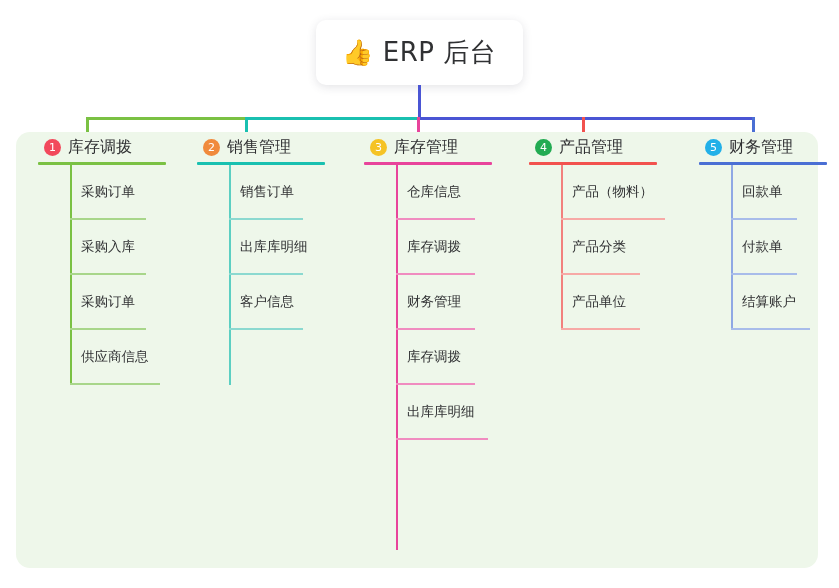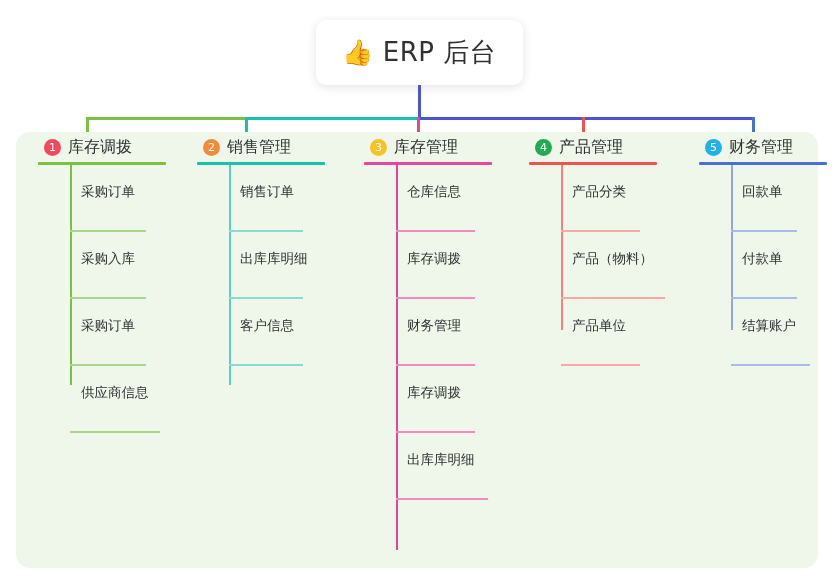--- a/index.html
+++ b/index.html
@@ -39,21 +39,21 @@
   .badge{
     width:17px;height:17px;border-radius:50%;
     color:#ffffff;font-size:11px;line-height:17px;text-align:center;
     margin-right:7px;flex:0 0 auto;font-family:"DejaVu Sans","Liberation Sans",sans-serif;
   }
   .col-title{font-size:16px;color:#303133;white-space:nowrap;}
   .head-rule{height:3px;border-radius:1px;}
 
   .items{position:relative;}
   .spine{position:absolute;left:32px;top:0;width:2px;}
-  .item{position:relative;height:67px;}
+  .item{position:relative;height:55px;}
   .item-label{
     position:absolute;left:43px;top:18px;
     font-size:13.5px;color:#303133;white-space:nowrap;
   }
   .item-rule{position:absolute;left:32px;bottom:0;height:2px;}
 </style>
 </head>
 <body>
 
 <div class="stage">
@@ -160,28 +160,28 @@
 
     <div class="col" style="left:513px;width:165px;">
       <div class="col-head">
         <span class="badge" style="background:#22ab52;">4</span>
         <span class="col-title">产品管理</span>
       </div>
       <div class="head-rule" style="width:128px;background:#f2524e;"></div>
       <div class="items">
         <div class="spine" style="height:165px;background:#f2807d;"></div>
         <div class="item">
+          <span class="item-label">产品（物料）</span>
+          <span class="item-rule" style="width:104px;background:#f7a9a6;"></span>
+        </div>
+        <div class="item">
           <span class="item-label">产品分类</span>
           <span class="item-rule" style="width:79px;background:#f7a9a6;"></span>
         </div>
         <div class="item">
-          <span class="item-label">产品（物料）</span>
-          <span class="item-rule" style="width:104px;background:#f7a9a6;"></span>
-        </div>
-        <div class="item">
           <span class="item-label">产品单位</span>
           <span class="item-rule" style="width:79px;background:#f7a9a6;"></span>
         </div>
       </div>
     </div>
 
     <div class="col" style="left:683px;width:150px;">
       <div class="col-head">
         <span class="badge" style="background:#22b0e8;">5</span>
         <span class="col-title">财务管理</span>

